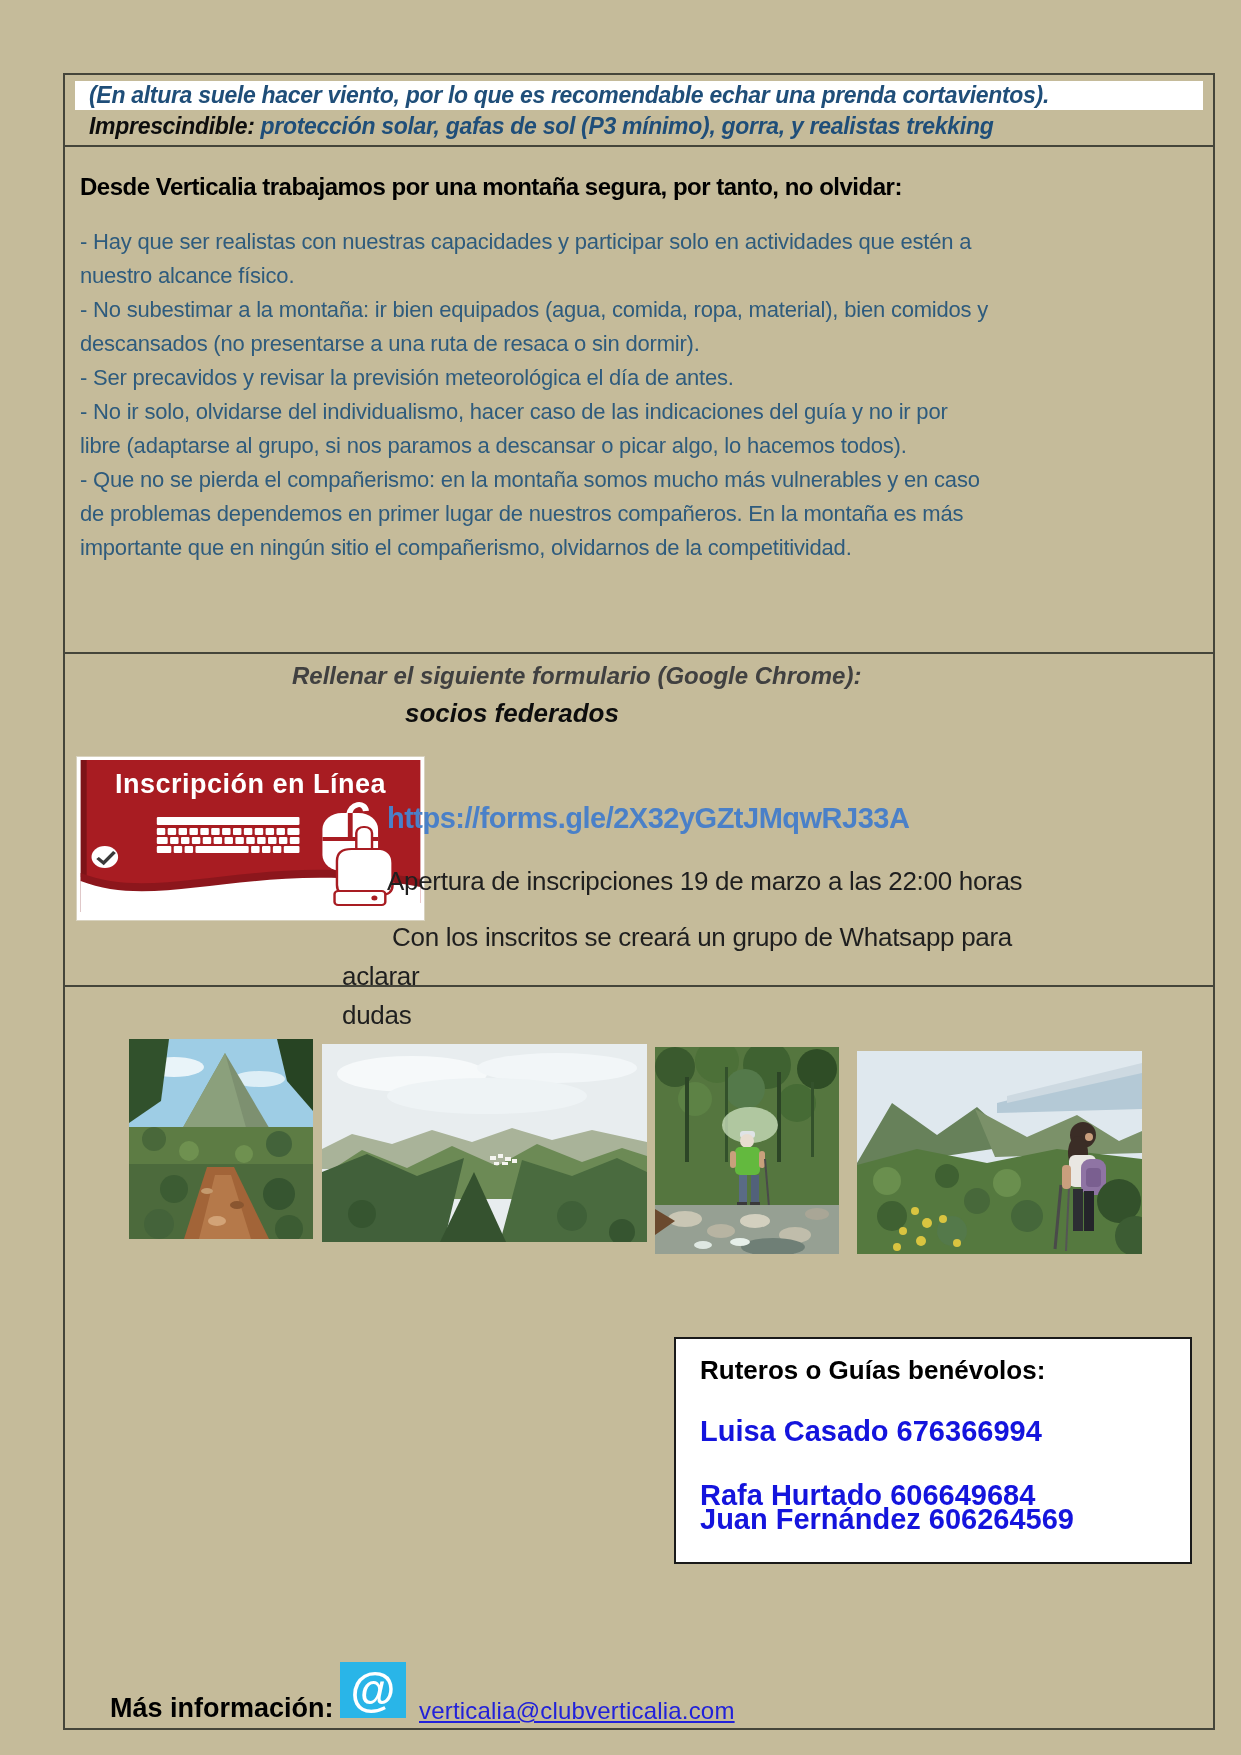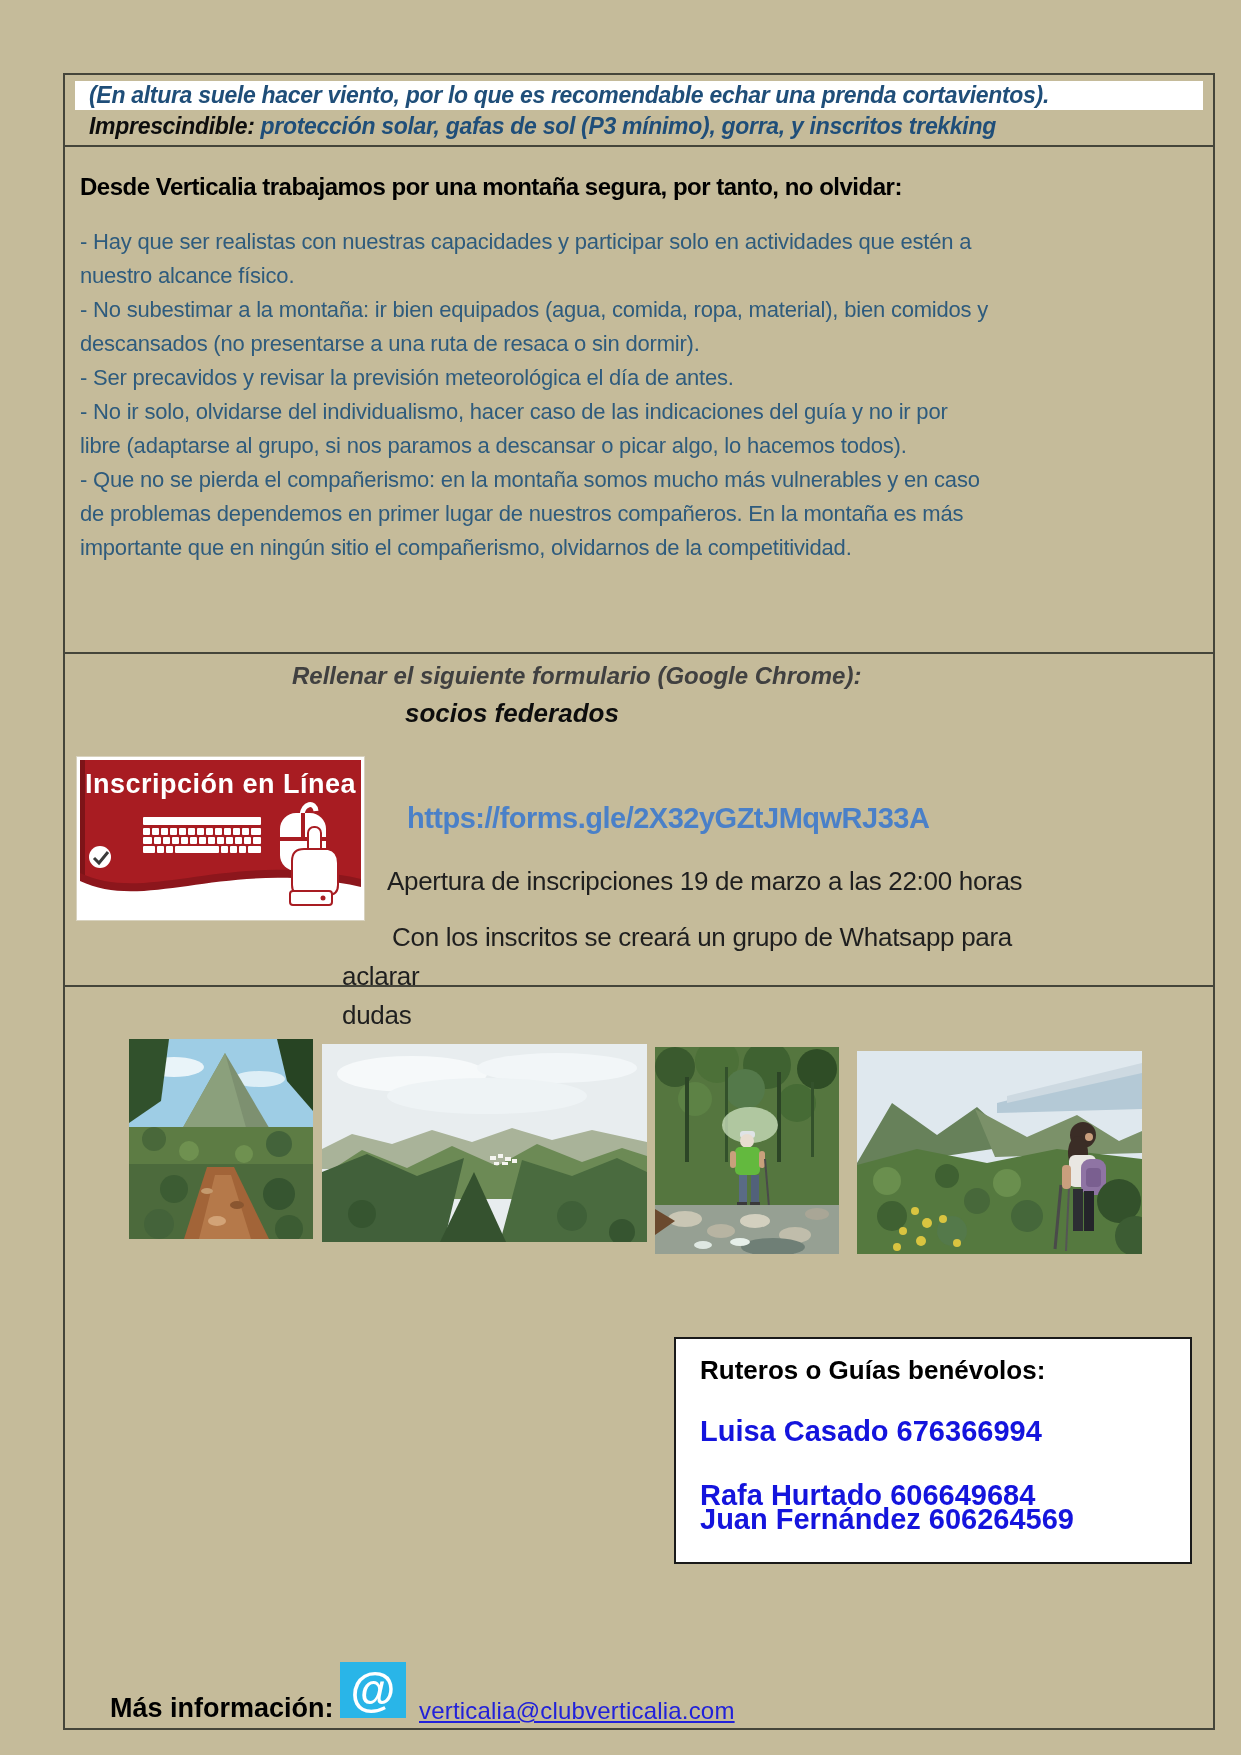--- a/index.html
+++ b/index.html
@@ -37,31 +37,31 @@
     font-size:22px;color:#2e5b7d;line-height:34px;letter-spacing:-0.2px;
     white-space:pre-line;margin:0;
   }
   .form-heading{
     position:absolute;left:227px;top:8px;font-size:24px;font-weight:bold;font-style:italic;color:#404040;
   }
   .form-subheading{
     position:absolute;left:332px;top:44px;font-size:26px;font-weight:bold;font-style:italic;color:#0d0d0d;margin-left:8px;
   }
   .badge{
-    position:absolute;left:12px;top:103px;width:287px;height:163px;background:#ffffff;
+    position:absolute;left:12px;top:103px;width:347px;height:163px;background:#ffffff;
     box-shadow:0 0 0 1px #d8d2bf;cursor:pointer;
   }
   .badge svg{display:block;width:100%;height:100%;}
   .badge-title{
     position:absolute;left:0;top:12px;width:100%;text-align:center;
     font-size:27px;font-weight:600;color:#ffffff;letter-spacing:0.5px;
   }
   .form-link{
     position:absolute;left:322px;top:148px;font-size:29px;font-weight:bold;color:#4a80c8;
-    text-decoration:none;letter-spacing:-0.5px;margin-left:20px;
+    text-decoration:none;letter-spacing:-0.5px;
   }
   .form-opening{
     position:absolute;left:322px;top:212px;font-size:26px;color:#1f1f1f;letter-spacing:-0.3px;
   }
   .form-whatsapp{
     position:absolute;left:277px;top:264px;width:720px;font-size:26px;color:#1f1f1f;
     line-height:39px;text-indent:50px;white-space:pre-line;letter-spacing:-0.3px;
   }
   .photo{position:absolute;overflow:hidden;}
   .photo svg{display:block;width:100%;height:100%;}
@@ -95,21 +95,21 @@
   }
 </style>
 </head>
 <body>
 
 <div class="outer">
 
   <div class="sec sec-header">
     <div class="white-band">(En altura suele hacer viento, por lo que es recomendable echar una prenda cortavientos).</div>
     <div class="essential-line">
-      <span class="essential-label">Imprescindible:</span><span class="essential-items"> protección solar,  gafas de sol (P3 mínimo),  gorra, y inscritos trekking</span>
+      <span class="essential-label">Imprescindible:</span><span class="essential-items"> protección solar,  gafas de sol (P3 mínimo),  gorra, y realistas trekking</span>
     </div>
   </div>
 
   <div class="sec sec-safety">
     <div class="safety-pad">
       <div class="safety-heading">Desde Verticalia trabajamos por una montaña segura, por tanto, no olvidar:</div>
       <div class="safety-item">- Hay que ser realistas con nuestras capacidades y participar solo en actividades que estén a
 nuestro alcance físico.</div>
       <div class="safety-item">- No subestimar a la montaña: ir bien equipados (agua, comida, ropa, material), bien comidos y
 descansados (no presentarse a una ruta de resaca o sin dormir).</div>

